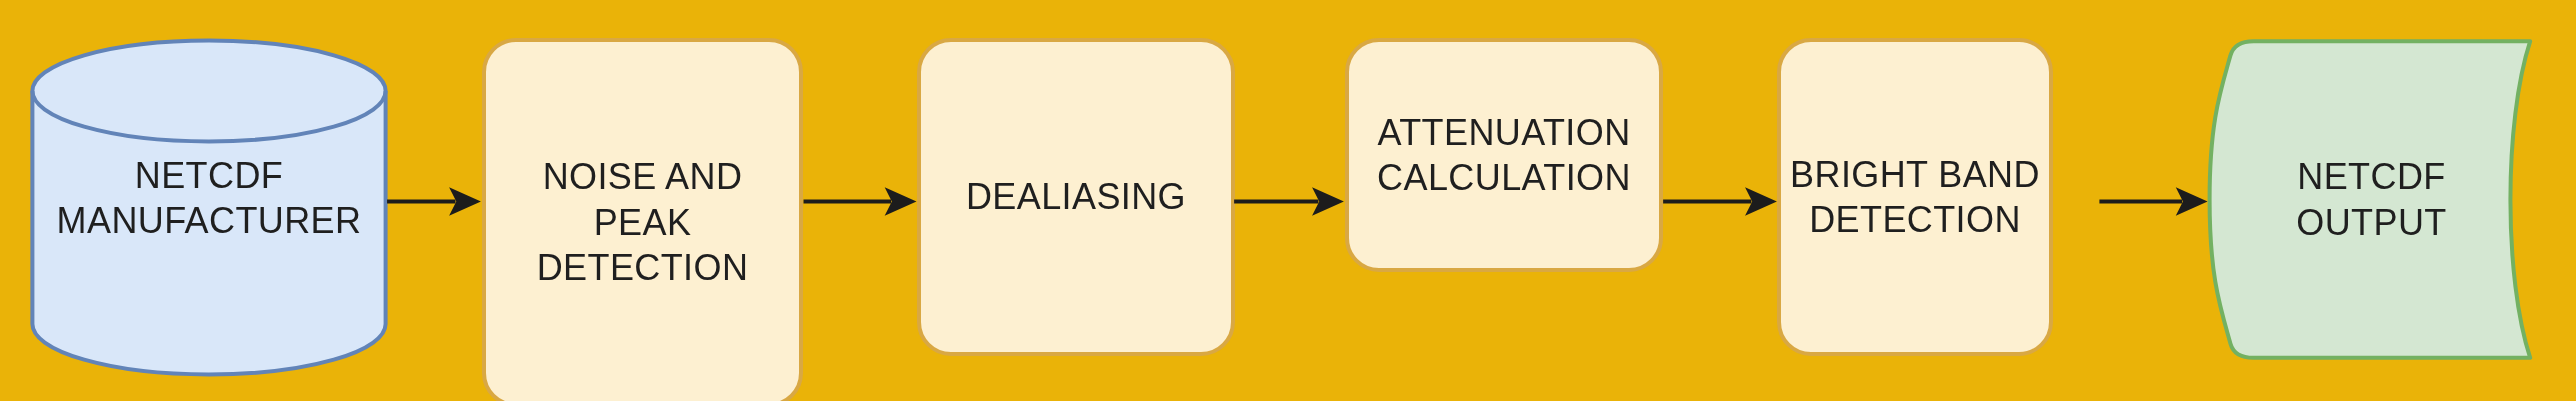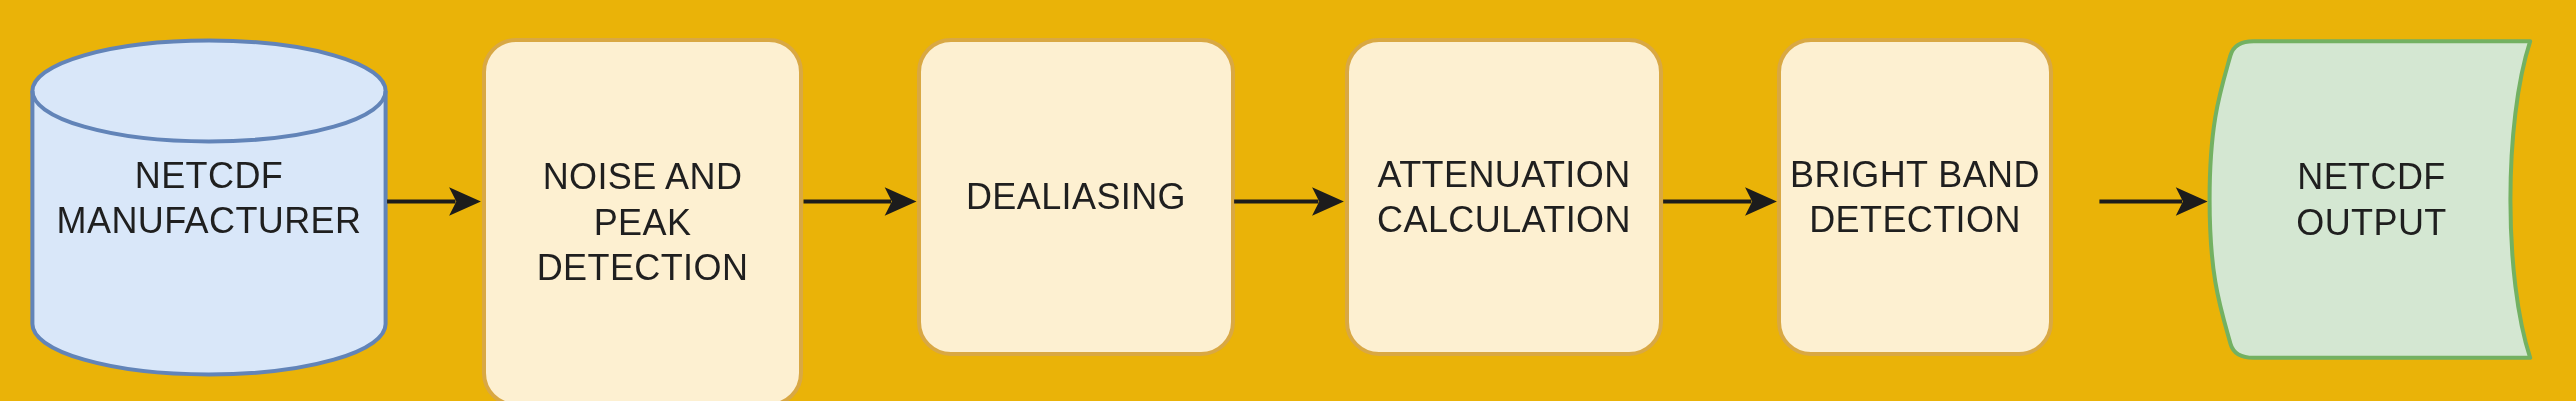--- a/index.html
+++ b/index.html
@@ -77,21 +77,21 @@
     <div class="node-label">DEALIASING</div>
   </div>
 
   <div class="arrow" style="left:1234px; width:110px;">
     <svg width="110" height="35" viewBox="0 0 138 44">
       <line x1="0" y1="22" x2="106" y2="22" stroke="#1c1c1c" stroke-width="5"></line>
       <polygon points="138,22 98,4 107,22 98,40" fill="#1c1c1c"></polygon>
     </svg>
   </div>
 
-  <div class="node" style="left:1345px; top:38px; width:318px; height:318px;">
+  <div class="node" style="left:1345px; top:38px; width:318px; height:234px;">
     <div class="process-box"></div>
     <div class="node-label">ATTENUATION
 CALCULATION</div>
   </div>
 
   <div class="arrow" style="left:1663px; width:114px;">
     <svg width="114" height="35" viewBox="0 0 143 44">
       <line x1="0" y1="22" x2="111" y2="22" stroke="#1c1c1c" stroke-width="5"></line>
       <polygon points="143,22 103,4 112,22 103,40" fill="#1c1c1c"></polygon>
     </svg>

